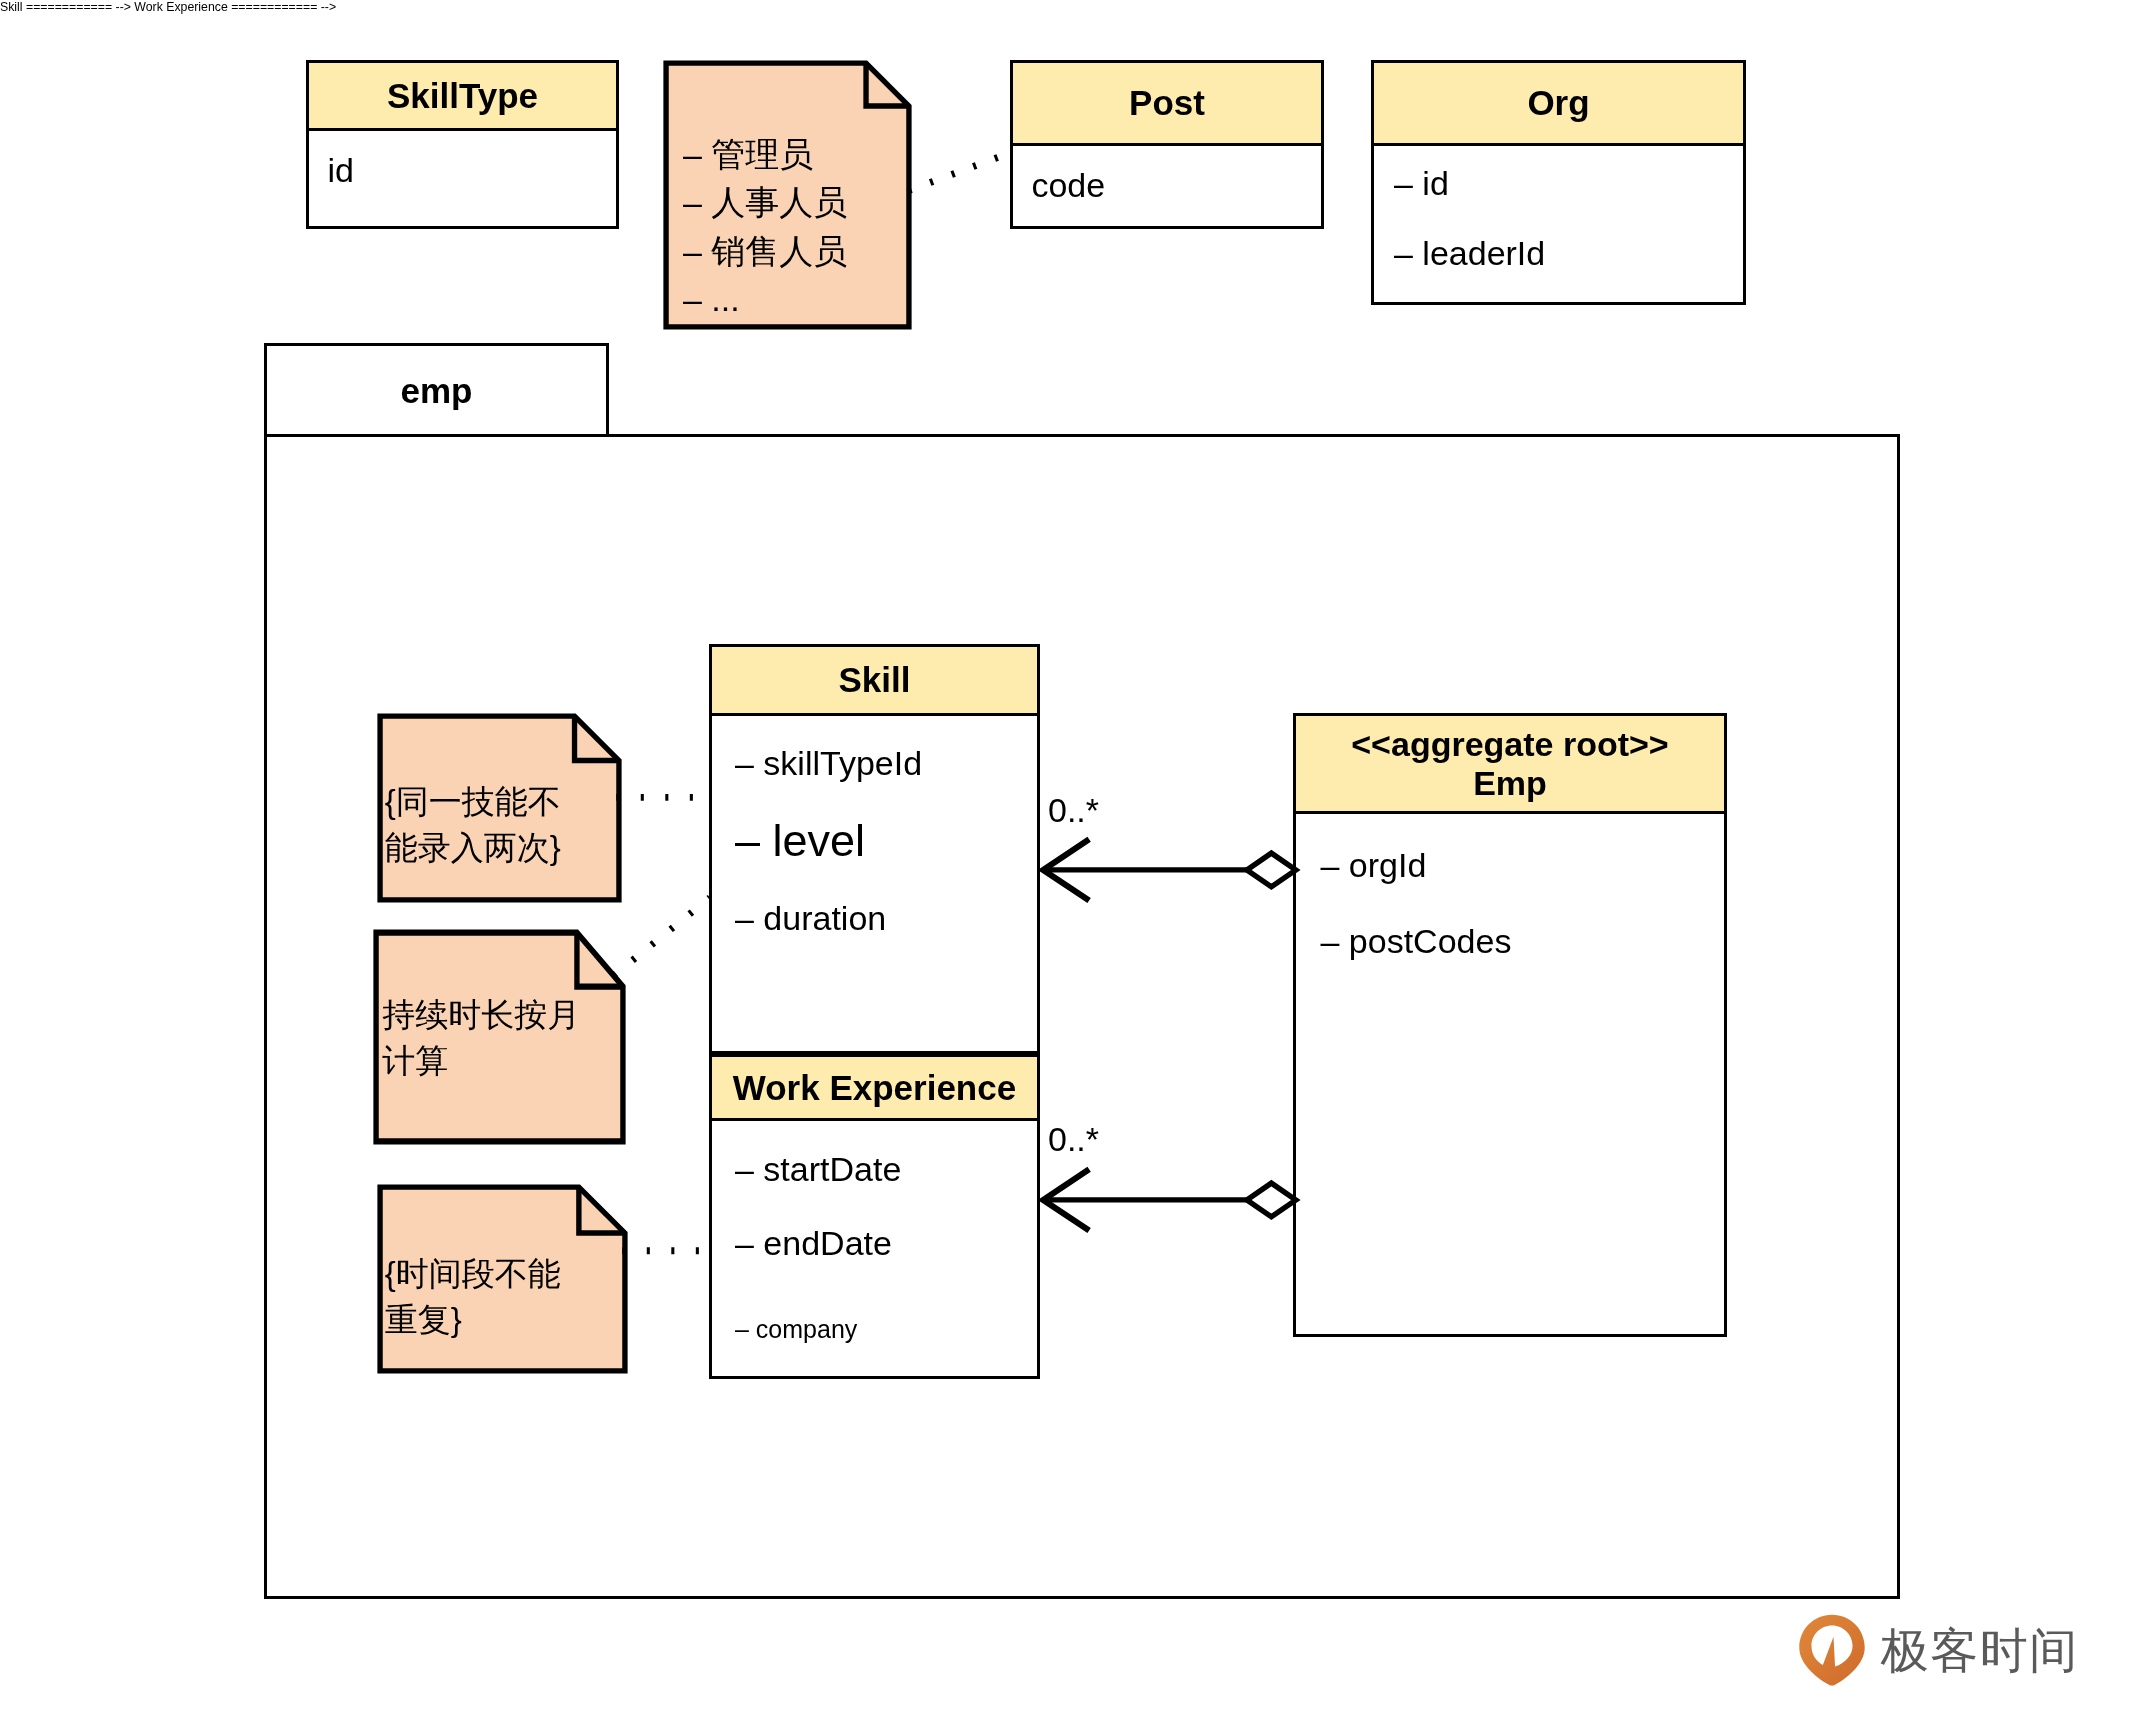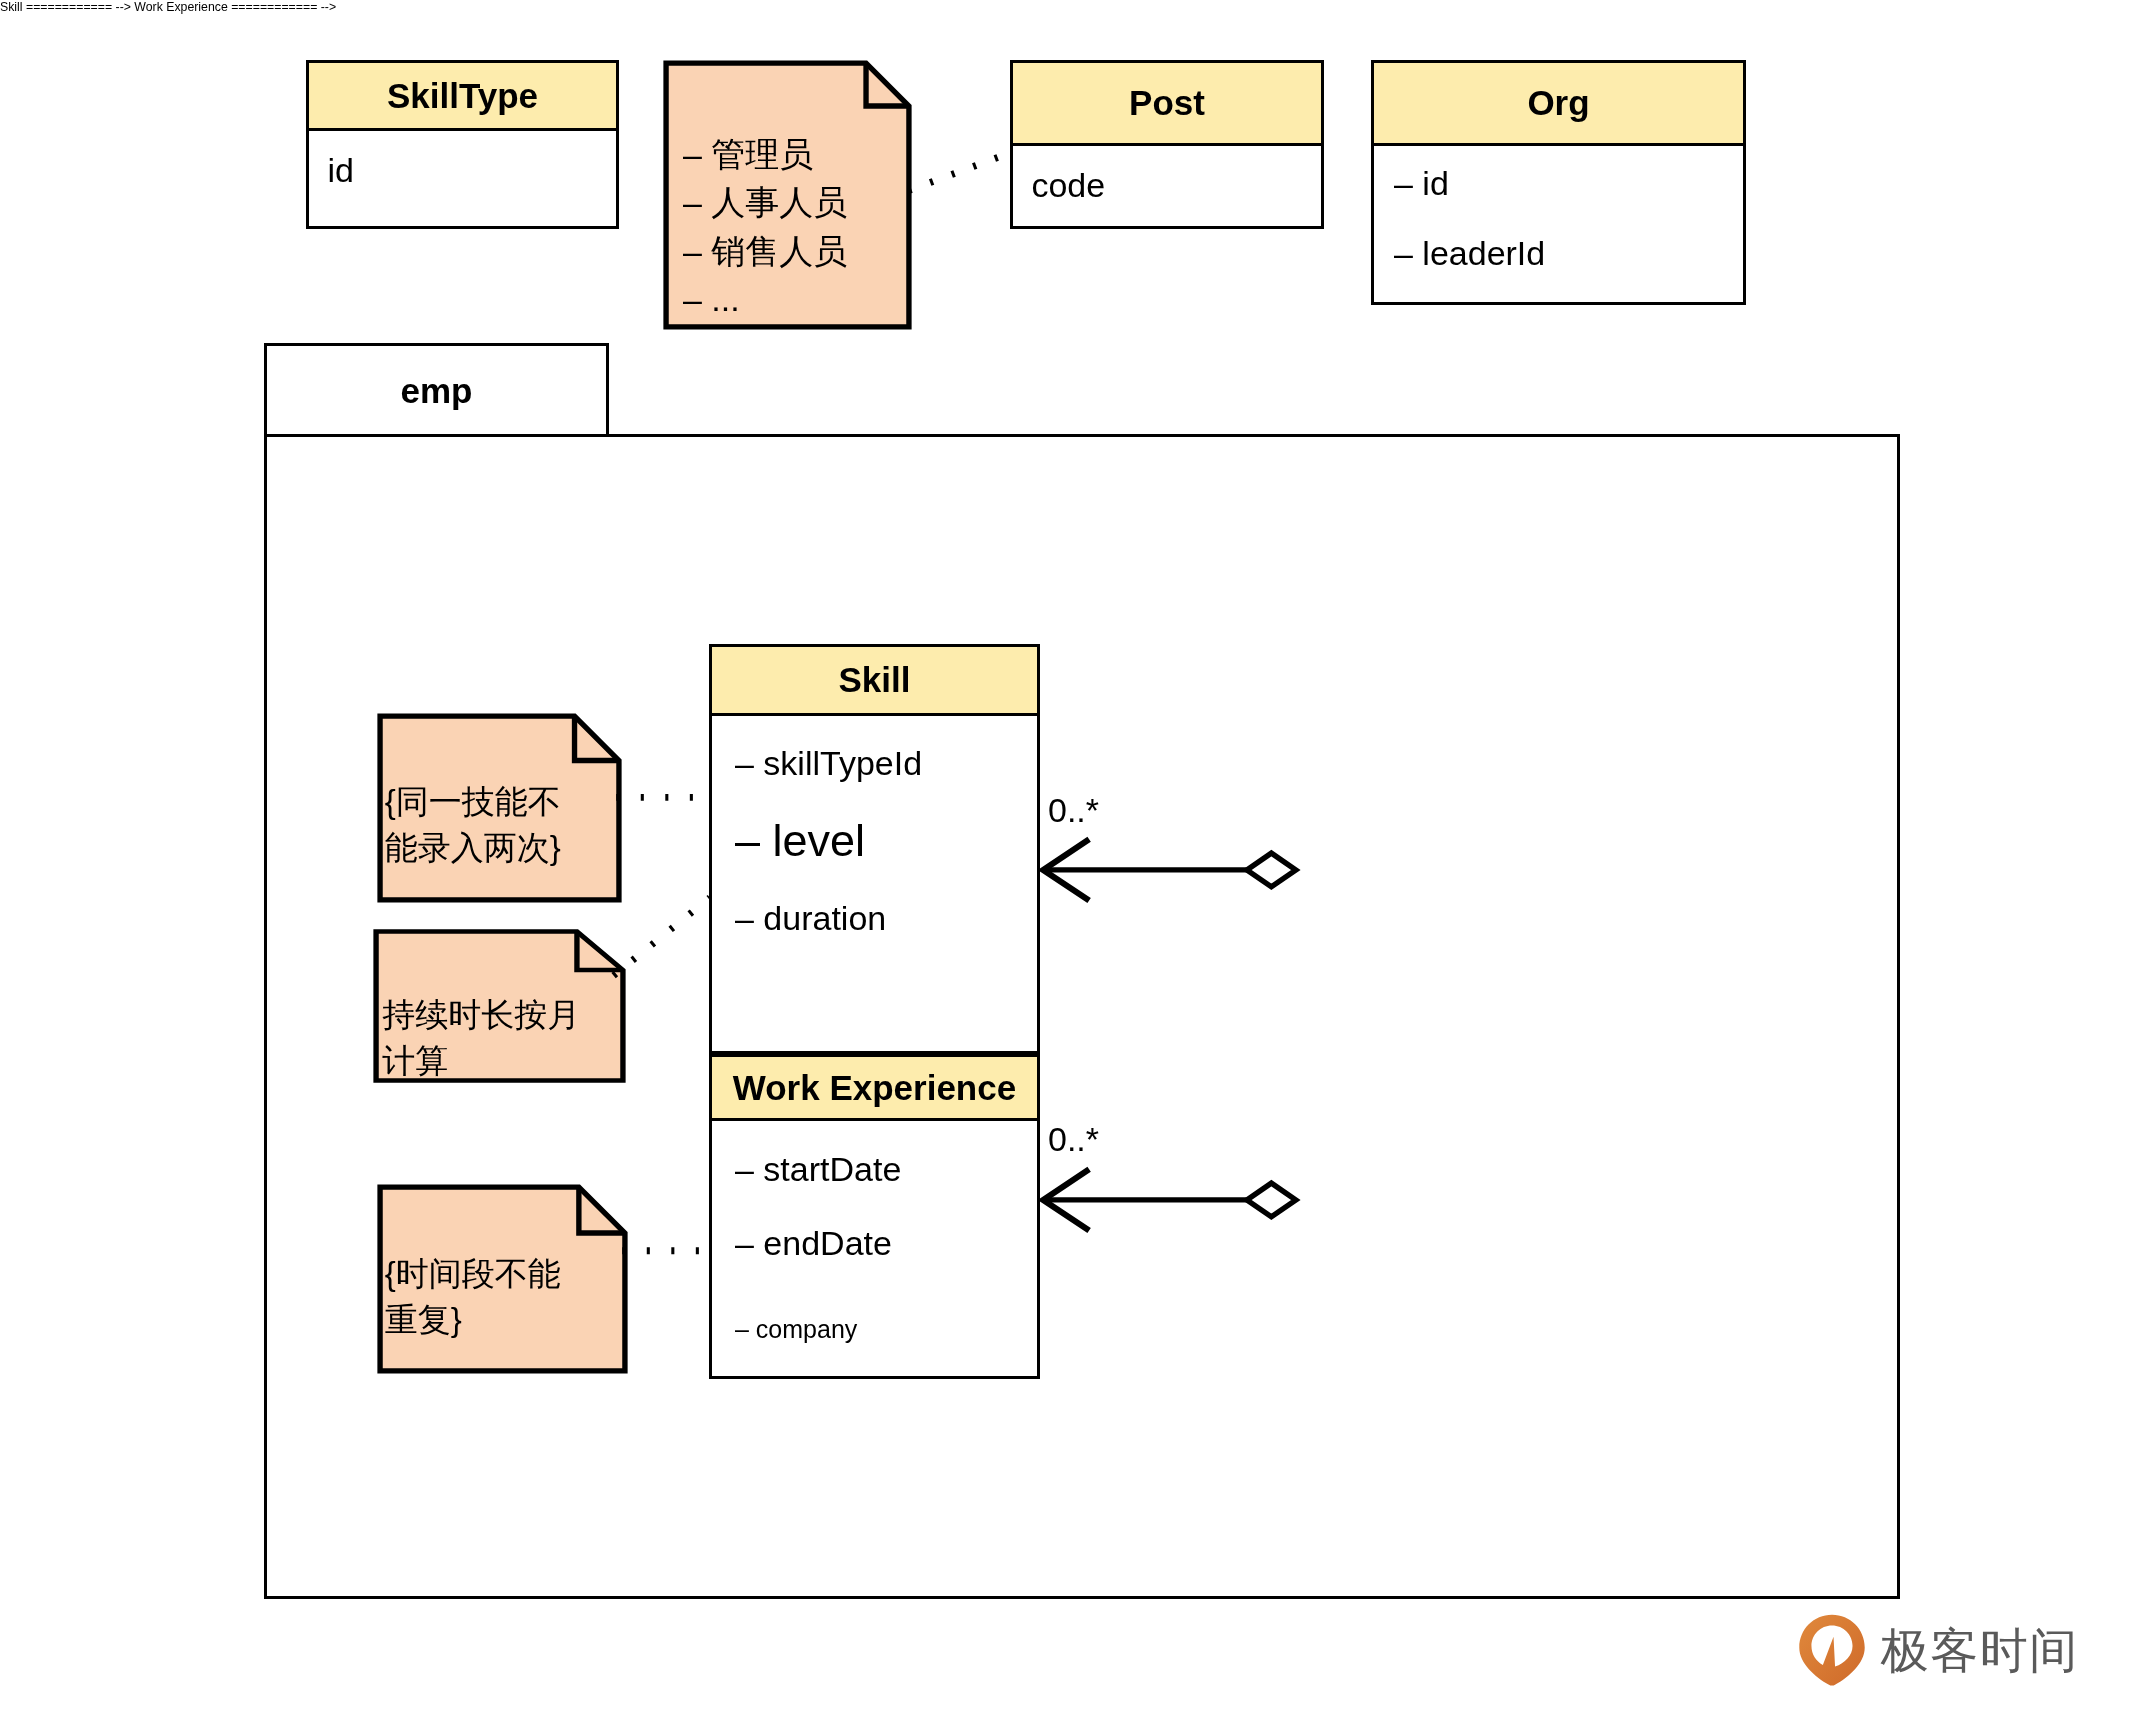--- a/index.html
+++ b/index.html
@@ -186,21 +186,21 @@
     <div class="note-text" style="padding:66px 0 0 7.7px; font-size:33px;">{同一技能不
 能录入两次}</div>
   </div>
 
   
   <svg class="conn" style="left:613px; top:782px; width:100px; height:27.6px;" viewBox="0 0 130 36" width="100" height="27.6">
     <line x1="4" y1="20" x2="124" y2="20" stroke="#000000" stroke-width="9" stroke-linecap="butt" stroke-dasharray="4 28"></line>
   </svg>
 
   
-  <div class="uml-note" style="left:373px; top:929px; width:253px; height:154px;">
+  <div class="uml-note" style="left:373px; top:929px; width:253px; height:216px;">
     <svg class="note-shape" viewBox="0 0 330 240" preserveAspectRatio="none">
       <path d="M4,4 H266 L326,64 V236 H4 Z" fill="#fad3b4" stroke="#000000" stroke-width="7"></path>
       <path d="M266,4 V64 H326" fill="none" stroke="#000000" stroke-width="7"></path>
     </svg>
     <div class="note-text" style="padding:63px 0 0 9.2px; font-size:33px;">持续时长按月
 计算</div>
   </div>
 
   
   <svg class="conn" style="left:609px; top:893px; width:107px; height:88px;" viewBox="0 0 140 115" width="107" height="88">
@@ -240,20 +240,30 @@
       <span>Work Experience</span>
     </div>
     <div class="uml-body" style="height:257px; padding:29px 0 0 23px; gap:35px;">
       <span class="attr" style="font-size:34px;">– startDate</span>
       <span class="attr" style="font-size:34px;">– endDate</span>
       <span class="attr" style="font-size:25px;margin-top:17px;">– company</span>
     </div>
   </div>
 
   
+  <div class="uml-class" style="left:1293px; top:713px; width:434px; height:624px;">
+    <div class="uml-header" style="height:98px; font-size:34px;">
+      <span>&lt;&lt;aggregate root&gt;&gt;</span>
+      <span>Emp</span>
+    </div>
+    <div class="uml-body" style="height:520px; padding:32px 0 0 24.5px; gap:37px;">
+      <span class="attr" style="font-size:34px;">– orgId</span>
+      <span class="attr" style="font-size:34px;">– postCodes</span>
+    </div>
+  </div>
 
    Skill ============ --&gt;
   <svg class="conn" style="left:1034px; top:827px; width:268px; height:92px;" viewBox="0 0 350 120" width="268" height="92">
 
     <line x1="12" y1="56" x2="278" y2="56" stroke="#000000" stroke-width="7"></line>
 
     <polyline points="72,16 12,56 72,96" fill="none" stroke="#000000" stroke-width="8" stroke-linecap="butt"></polyline>
 
     <polygon points="278,56 310,34 342,56 310,78" fill="#ffffff" stroke="#000000" stroke-width="7"></polygon>
   </svg>

